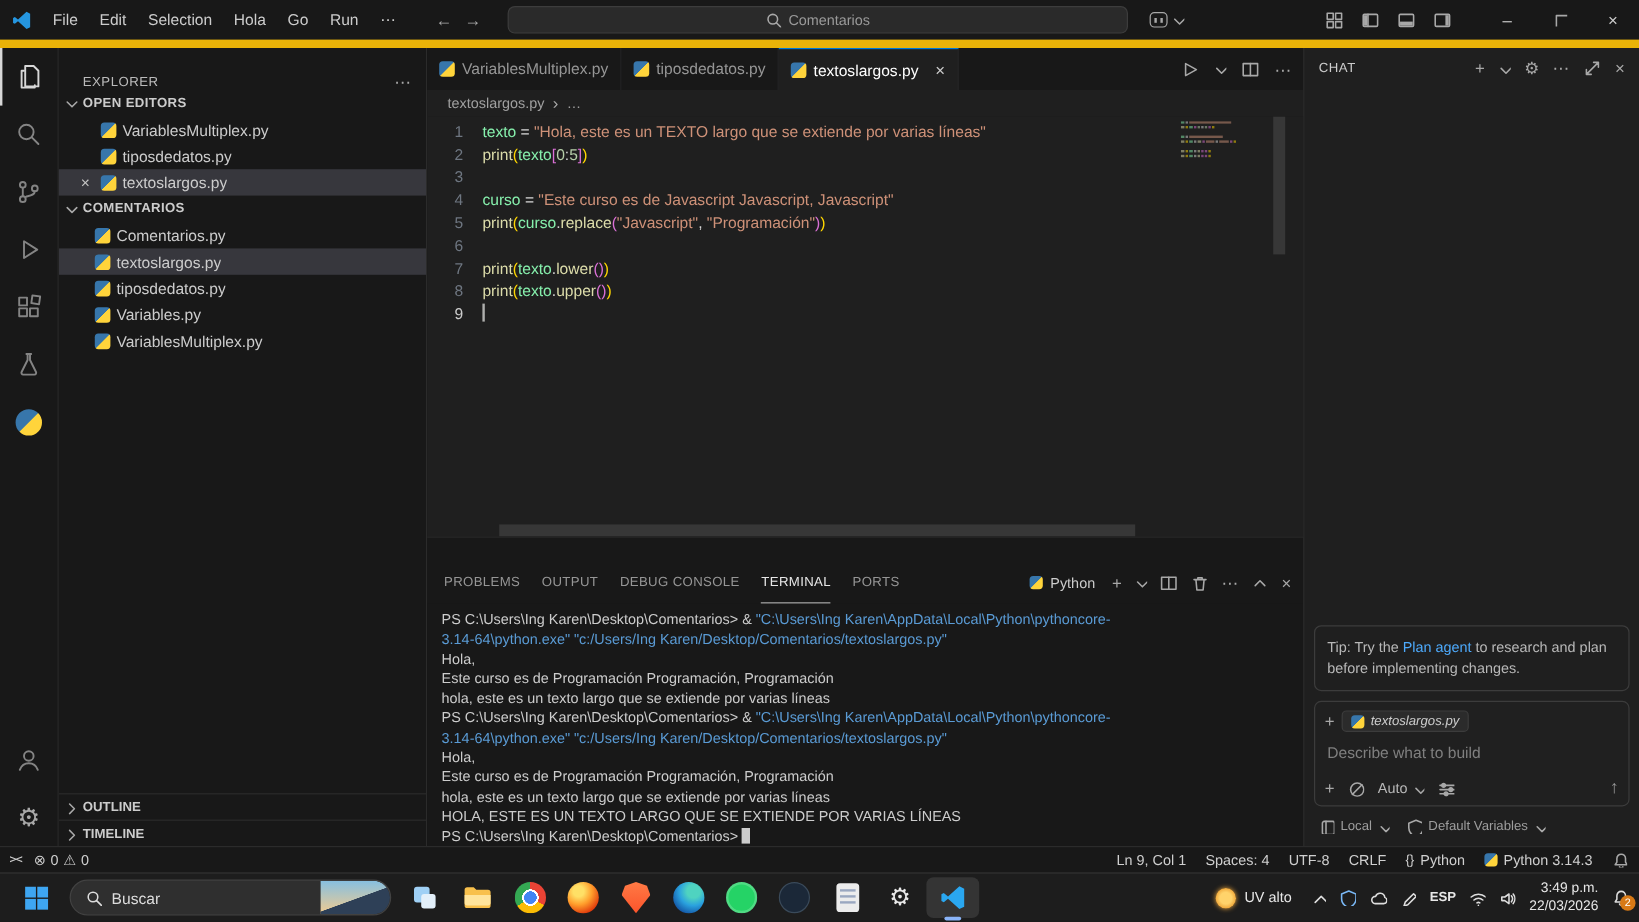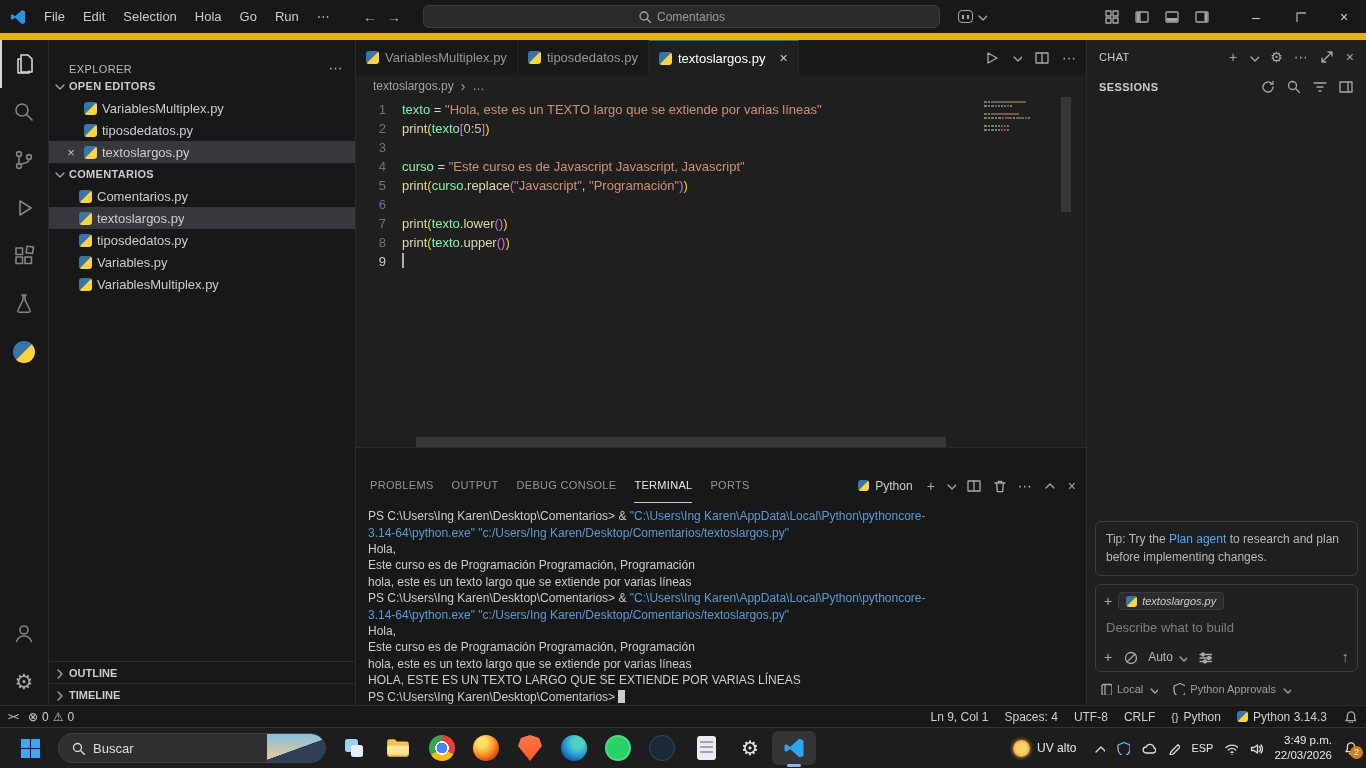--- a/index.html
+++ b/index.html
@@ -127,21 +127,21 @@
   .edge{background:radial-gradient(circle at 65% 30%,#4fd3c0 0 22%,#2aa1de 48%,#1559a8 78%,#0b3d91 100%);}
   .whatsapp{background:#25d366;border:2px solid #ffffff33;}
   .darkapp{background:#1b2838;border:1px solid #3a4a5a;}
   .brave{width:24px;height:26px;background:linear-gradient(#ff7a45,#fb542b);clip-path:polygon(50% 0,88% 12%,100% 42%,50% 100%,0 42%,12% 12%);}
   .notepad{width:19px;height:24px;background:#ececec;border-radius:3px;position:relative;}
   .notepad::before{content:"";position:absolute;left:3px;top:5px;width:13px;height:2px;background:#9aa7c0;box-shadow:0 5px 0 #9aa7c0,0 10px 0 #9aa7c0;}
   .tray{position:absolute;right:8px;top:0;height:40px;display:flex;align-items:center;gap:11px;}
   .weather{display:flex;align-items:center;gap:7px;padding:0 6px;}
   .sun{width:17px;height:17px;border-radius:50%;background:radial-gradient(#ffd36b 40%,#f0a93c 70%);box-shadow:0 0 4px #f0a93c;}
   .weather-text{font-size:12px;color:#e8e8e8;}
-  .esp{font-size:11px;color:#e8e8e8;font-weight:normal;}
+  .esp{font-size:11px;color:#e8e8e8;font-weight:bold;}
   .clock{display:flex;flex-direction:column;align-items:flex-end;justify-content:center;font-size:11.5px;line-height:1.3;color:#e8e8e8;}
   .bell-wrap{position:relative;display:flex;align-items:center;}
   .badge{position:absolute;right:-5px;bottom:-3px;min-width:13px;height:13px;border-radius:7px;background:#d87a16;color:#fff;font-size:9px;display:flex;align-items:center;justify-content:center;padding:0 2px;}
 </style>
 </head>
 <body>
 
 <div class="screen">
 
   <header class="titlebar">
@@ -464,39 +464,20 @@
               <path d="M3 5l4 4 4-4"></path>
             </svg>
           <span class="glyph">⚙</span>
           <span class="glyph">⋯</span>
           <svg class="ic">
               <path d="M9 3h4v4M13 3 8 8M7 13H3V9M3 13l5-5"></path>
             </svg>
           <span class="glyph">×</span>
         </div>
       </div>
-      <div class="sessions-row">
-        <span class="sessions-label">SESSIONS</span>
-        <div class="sessions-icons">
-          <svg class="ic">
-              <path d="M13 8A5 5 0 1 1 11.4 4.3M13 2.5V5h-2.5"></path>
-            </svg>
-          <svg class="ic">
-              <circle cx="6.5" cy="6.5" r="4"></circle>
-              <path d="M9.5 9.5 13.5 13.5"></path>
-            </svg>
-          <svg class="ic">
-              <path d="M2 4h12M5 8h6M7 12h2"></path>
-            </svg>
-          <svg class="ic">
-              <rect x="2" y="3" width="12" height="10"></rect>
-              <path d="M10 3v10"></path>
-            </svg>
-        </div>
-      </div>
 
       <div class="chat-bottom">
         <div class="tip-box">
           <span>Tip: Try the </span><span class="tip-link">Plan agent</span><span> to research and plan before implementing changes.</span>
         </div>
         <div class="input-box">
           <div class="chip-row">
             <span class="glyph">+</span>
             <span class="chip">
               <span class="pyico sm"></span>
@@ -533,21 +514,21 @@
               </svg>
             <span>Local</span>
             <svg class="ic" style="width:10px;height:10px">
                 <path d="M3 5l4 4 4-4"></path>
               </svg>
           </span>
           <span class="cf-item">
             <svg class="ic" style="width:13px;height:13px">
                 <path d="M8 1.5 14 4v4c0 3.5-2.5 6-6 7.5C4.5 14 2 11.5 2 8V4z"></path>
               </svg>
-            <span>Python Approvals</span>
+            <span>Default Variables</span>
             <svg class="ic" style="width:10px;height:10px">
                 <path d="M3 5l4 4 4-4"></path>
               </svg>
           </span>
         </div>
       </div>
     </aside>
   </div>
 
   <footer class="statusbar">

